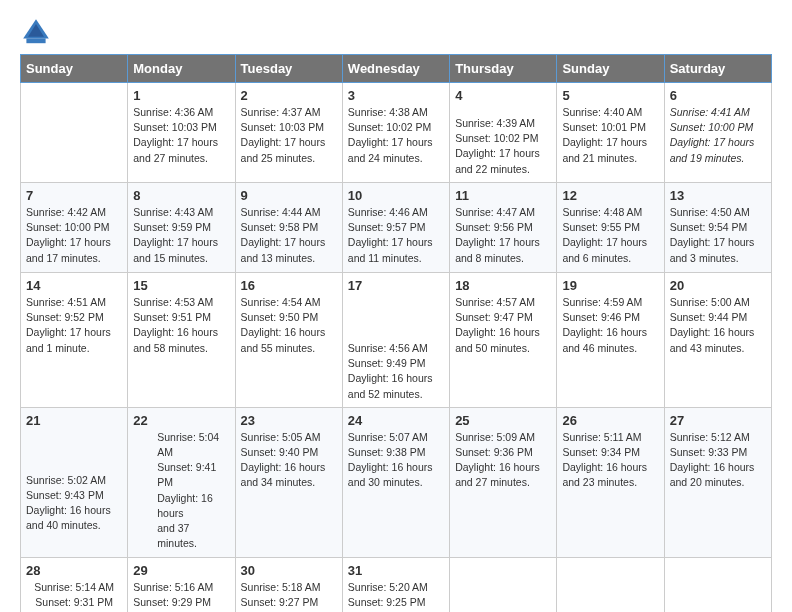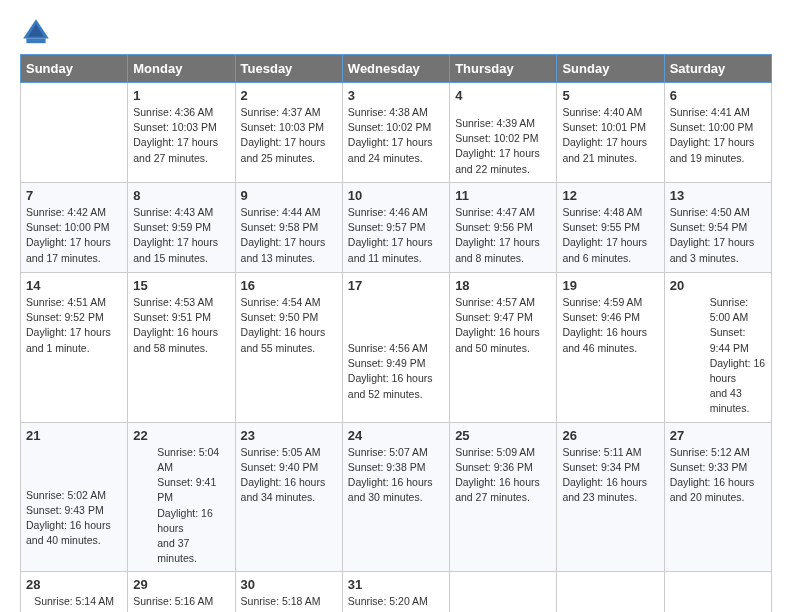--- a/index.html
+++ b/index.html
@@ -158,21 +158,21 @@
         </td>
         <td>
           <span class="day-num">5</span>
           <div class="cell-info" style="white-space: pre-line;">Sunrise: 4:40 AM
 Sunset: 10:01 PM
 Daylight: 17 hours
 and 21 minutes.</div>
         </td>
         <td>
           <span class="day-num">6</span>
-          <div class="cell-info" style="white-space: pre-line;">Sunrise: 4:41 AM
+          <div class="cell-info" style="white-space: pre-line; font-style: italic;">Sunrise: 4:41 AM
 Sunset: 10:00 PM
 Daylight: 17 hours
 and 19 minutes.</div>
         </td>
       </tr>
       <tr>
         <td>
           <span class="day-num">7</span>
           <div class="cell-info" style="white-space: pre-line;">Sunrise: 4:42 AM
 Sunset: 10:00 PM
@@ -260,21 +260,21 @@
         </td>
         <td>
           <span class="day-num">19</span>
           <div class="cell-info" style="white-space: pre-line;">Sunrise: 4:59 AM
 Sunset: 9:46 PM
 Daylight: 16 hours
 and 46 minutes.</div>
         </td>
         <td>
           <span class="day-num">20</span>
-          <div class="cell-info" style="white-space: pre-line; margin-left: 40px;">Sunrise: 5:00 AM
+          <div class="cell-info" style="white-space: pre-line;">Sunrise: 5:00 AM
 Sunset: 9:44 PM
 Daylight: 16 hours
 and 43 minutes.</div>
         </td>
       </tr>
       <tr>
         <td>
           <span class="day-num">21</span>
           <div class="cell-info" style="white-space: pre-line; margin-top: 45px;">Sunrise: 5:02 AM
 Sunset: 9:43 PM

